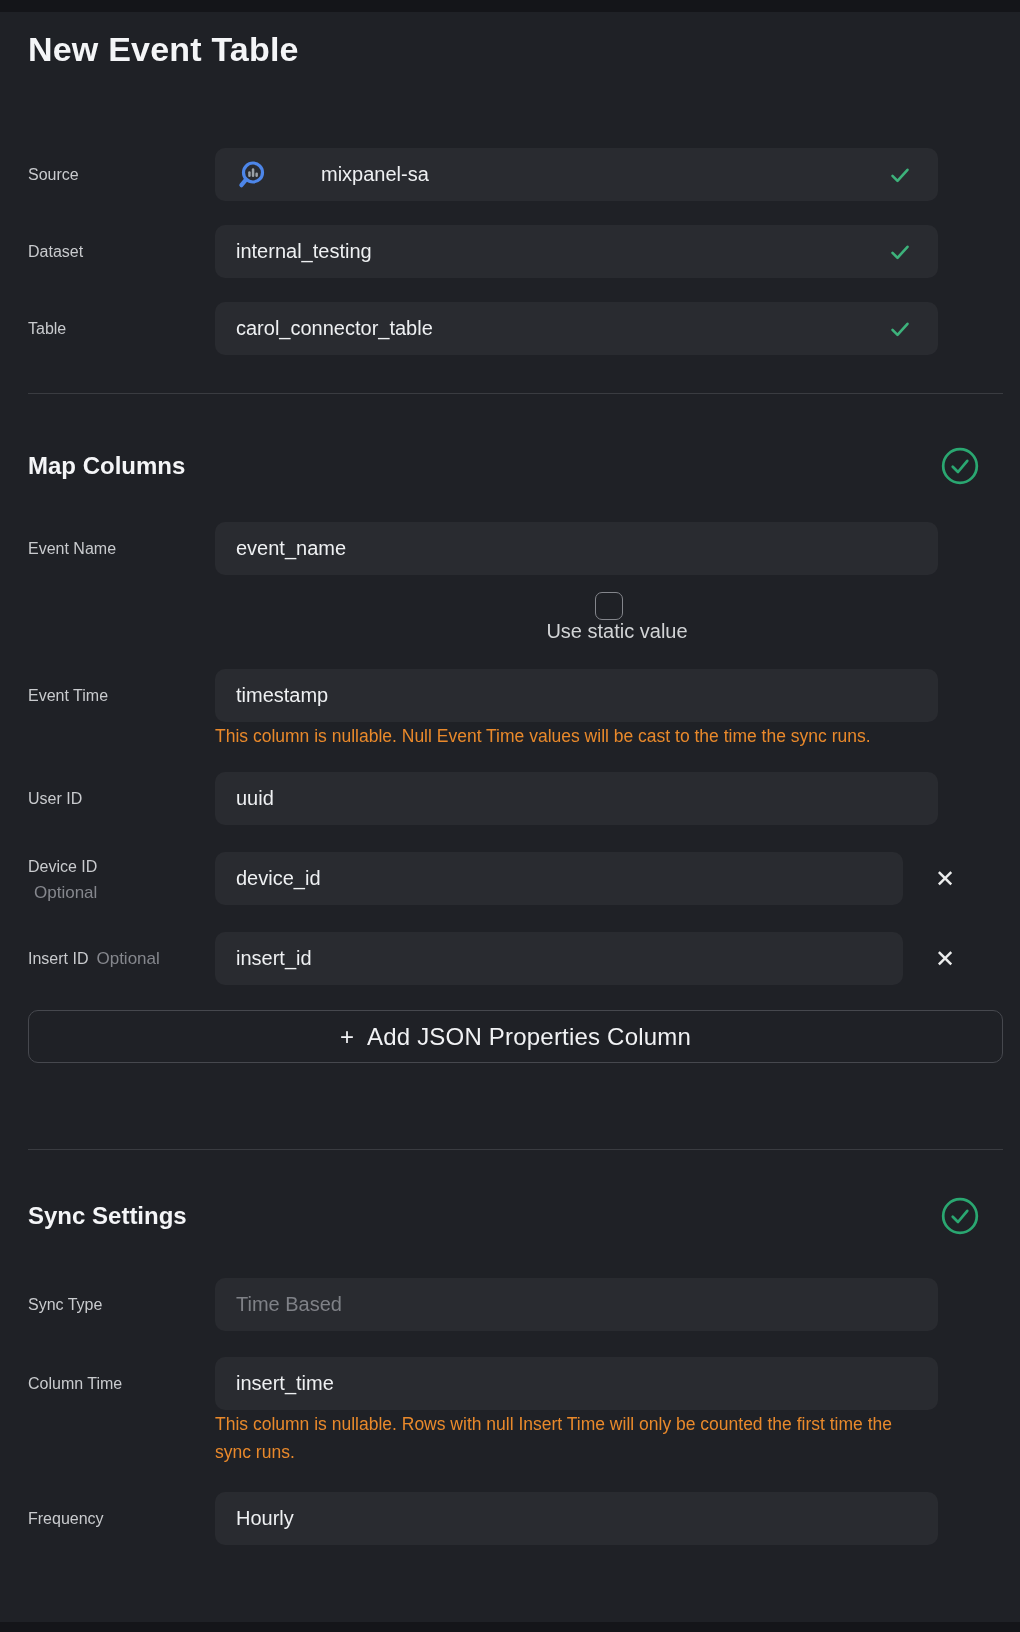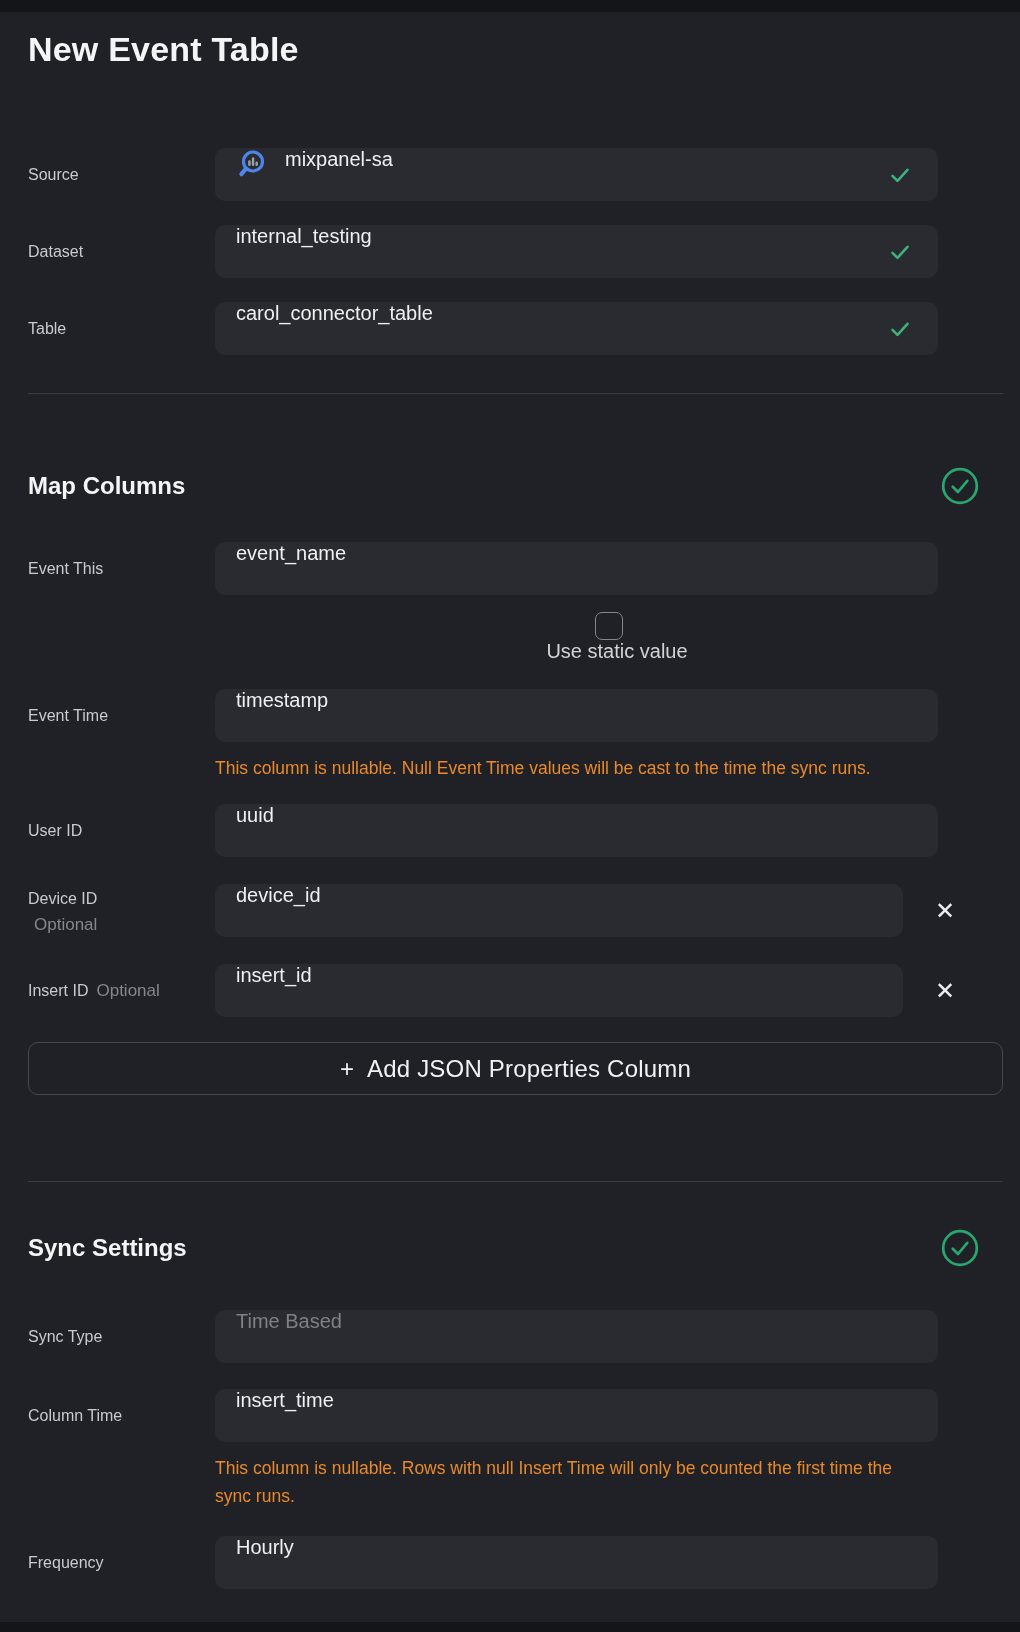--- a/index.html
+++ b/index.html
@@ -28,22 +28,22 @@
   .label { font-size:16px; color:#c9cbce; line-height:24px; }
   .optional { font-size:17px; color:#85878d; }
   .optional-below { display:block; padding-left:6px; margin-top:4px; }
   .optional-inline { margin-left:8px; }
 
   .pad-r-std { padding-right:65px; }
 
   .field {
     position:relative; flex:1; height:53px;
     background:#292b30; border-radius:10px;
-    display:flex; 
-    padding:0 44px 0 21px; box-sizing:border-box;
+    display:flex; align-items:center;
+    padding:0 44px 0 21px; box-sizing:border-box;gap:36px;
   }
   .field .value { font-size:20px; font-weight:500; color:#eef0f2; white-space:nowrap; }
   .field .value.disabled { color:#7f8187; font-weight:400; }
   .valid-check { position:absolute; right:26px; top:50%; transform:translateY(-50%); width:24px; height:24px; }
 
   .source-icon { width:32px; height:32px; margin-right:17px; flex:none; }
 
   .clear-col { width:100px; flex:none; display:flex; align-items:center; }
   .clear-btn {
     background:none; border:none; cursor:pointer;
@@ -53,39 +53,39 @@
 
   .checkbox-row { margin-left:187px; margin-top:17px; display:flex; align-items:center;flex-direction:column; }
   .checkbox {
     width:28px; height:28px; box-sizing:border-box;
     border:1.5px solid #84868c; border-radius:7px;
     background:transparent; flex:none; cursor:pointer;
   }
   .checkbox-label { font-size:20px; color:#d2d4d6; margin-left:16px; }
 
   .warning {
-    margin-left:187px; margin-top:12px; padding-right:90px;
+    margin-left:187px; margin-top:0; padding-right:90px;
     font-size:17.5px; line-height:28px; color:#e9892b;
   }
 
   .add-btn {
     display:flex; align-items:center; justify-content:center;
     width:975px; height:53px; margin-top:25px; box-sizing:border-box;
     background:transparent; border:1px solid #46484e; border-radius:10px;
     color:#f1f2f4; cursor:pointer; font-family:inherit;
   }
   .add-btn .plus { font-size:24px; font-weight:400; margin-right:13px; line-height:24px; }
   .add-btn .add-label { font-size:24px; font-weight:400; letter-spacing:.2px; }
 
   .divider { border:none; border-top:1px solid #3a3c41; margin:0; width:975px; }
   .divider-1 { margin-top:38px; }
   .divider-2 { margin-top:86px; }
 
   .section-head { display:flex; align-items:center; }
-  .section-head.first { margin-top:72px;justify-content:center; }
+  .section-head.first { margin-top:52px;justify-content:center; }
   .section-head.second { margin-top:46px; }
   .section-title { font-size:24px; font-weight:700; color:#f4f5f7; margin:0; line-height:30px; }
   .head-spacer { flex:1; }
   .section-status { width:40px; height:40px; margin-right:23px; flex:none; }
 
   .mt-heading-field { margin-top:36px; }
   .mt-26 { margin-top:26px; }
   .mt-22 { margin-top:22px; }
   .mt-27 { margin-top:27px; }
   .mt-42 { margin-top:42px; }
@@ -149,21 +149,21 @@
     <h2 class="section-title">Map Columns</h2>
     <div class="head-spacer"></div>
     <svg class="section-status" viewBox="0 0 44 44">
       <circle cx="22" cy="22" r="18.5" fill="none" stroke="#2aa771" stroke-width="3"></circle>
       <path d="M14 22.8 L19.8 28.6 L30 16.4" fill="none" stroke="#2aa771" stroke-width="3" stroke-linecap="round" stroke-linejoin="round"></path>
     </svg>
   </div>
 
   <div class="form-row pad-r-std mt-heading-field">
     <div class="label-col">
-      <span class="label">Event This</span>
+      <span class="label">Event Name</span>
     </div>
     <div class="field" role="button">
       <span class="value">event_name</span>
     </div>
   </div>
 
   <div class="checkbox-row">
     <span class="checkbox" role="checkbox" aria-checked="false"></span>
     <span class="checkbox-label">Use static value</span>
   </div>

